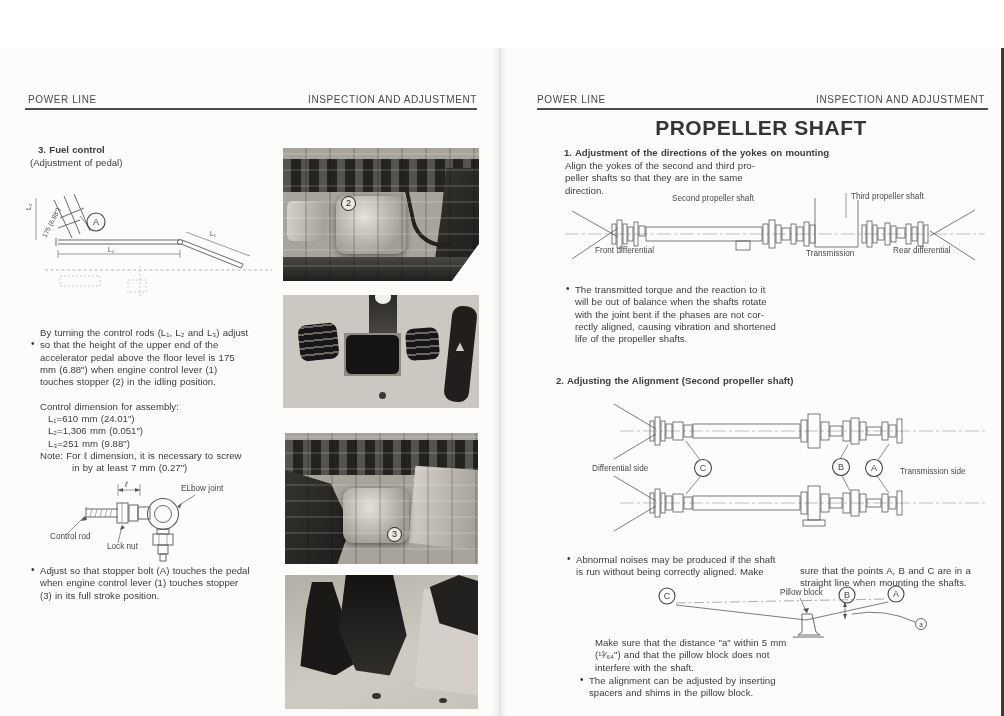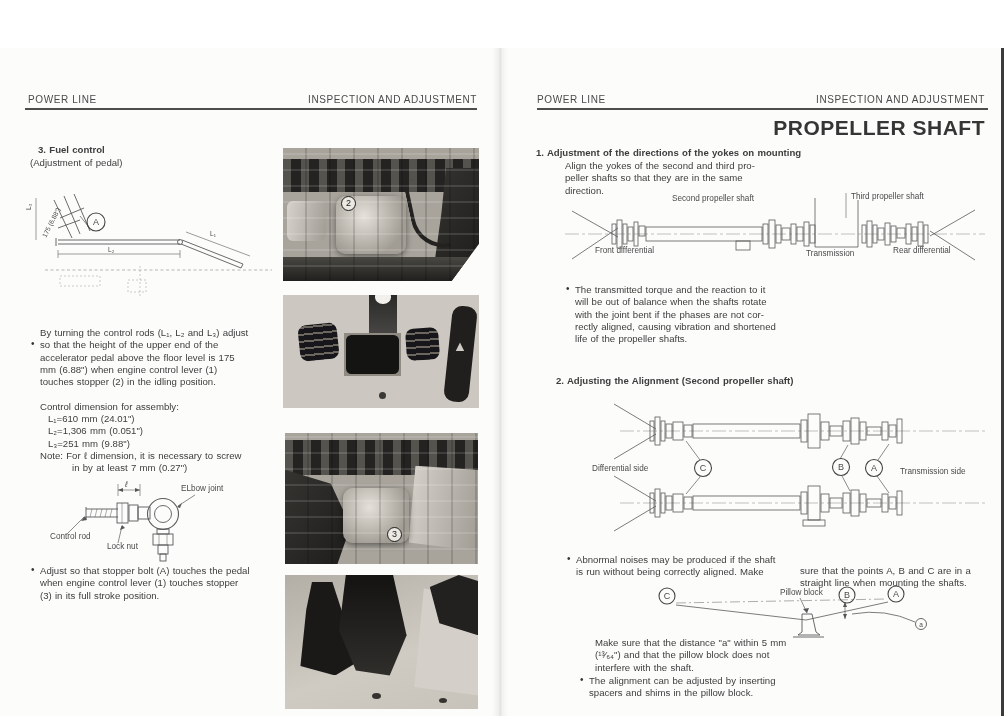--- a/index.html
+++ b/index.html
@@ -19,21 +19,21 @@
   
   .hdr { position:absolute; top:46px; display:flex; justify-content:space-between;
          font-size:10px; letter-spacing:0.6px; color:#4a4a4a; }
   .hdr-rule { position:absolute; top:60px; height:2px; background:#4d4d4d; }
   
   .body-txt { position:absolute; font-size:9.6px; line-height:12.3px; word-spacing:0.6px;
               white-space:pre-line; color:#3d3d3d; }
   .bold { font-weight:bold; }
   .bullet { position:absolute; font-size:10px; color:#333; }
   .pagenum { position:absolute; width:60px; text-align:center; font-size:13px; color:#4a4a4a; letter-spacing:0.5px; }
-  .big-title { position:absolute; text-align:right; font-size:21px; font-weight:bold;
+  .big-title { position:absolute; text-align:center; font-size:21px; font-weight:bold;
                letter-spacing:0.5px; color:#353535; }
   
   svg text { font-family:"Liberation Sans","DejaVu Sans",sans-serif; fill:#4a4a4a; }
   .dlabel { font-size:8.2px; }
   .dsmall { font-size:6.6px; }
   .cletter { font-size:9px; }
   
   .ph { position:absolute; overflow:hidden; background:#a8a49c; }
   .ph .grid { position:absolute; inset:0;
      background: repeating-linear-gradient(0deg, transparent 0 14px, rgba(255,255,255,0.12) 14px 16px),
@@ -223,21 +223,21 @@
   <div>
 
     <div class="hdr" style="left:537px; width:448px;">
       <span>POWER LINE</span>
       <span>INSPECTION AND ADJUSTMENT</span>
     </div>
     <div class="hdr-rule" style="left:537px; width:451px;"></div>
 
     <div class="big-title" style="left:537px; top:68px; width:448px;">PROPELLER SHAFT</div>
 
-    <div class="body-txt bold" style="left:536px; top:99px;">1. Adjustment of the directions of the yokes on mounting</div>
+    <div class="body-txt bold" style="left:564px; top:99px;">1. Adjustment of the directions of the yokes on mounting</div>
     <div class="body-txt" style="left:565px; top:112px;">Align the yokes of the second and third pro-
 peller shafts so that they are in the same
 direction.</div>
 
     <svg class="abs" style="left:558px; top:142px;" width="432" height="72" viewBox="558 142 432 72">
       <path d="M565,186 H985" stroke="#999" stroke-width="0.6" stroke-dasharray="14 3 3 3" fill="none"></path>
       <g stroke="#5a5a5a" stroke-width="0.8" fill="none">
         <path d="M572,163 L618,189"></path>
           <path d="M572,211 L618,180"></path>
         <rect x="612" y="176" width="4" height="20"></rect>

